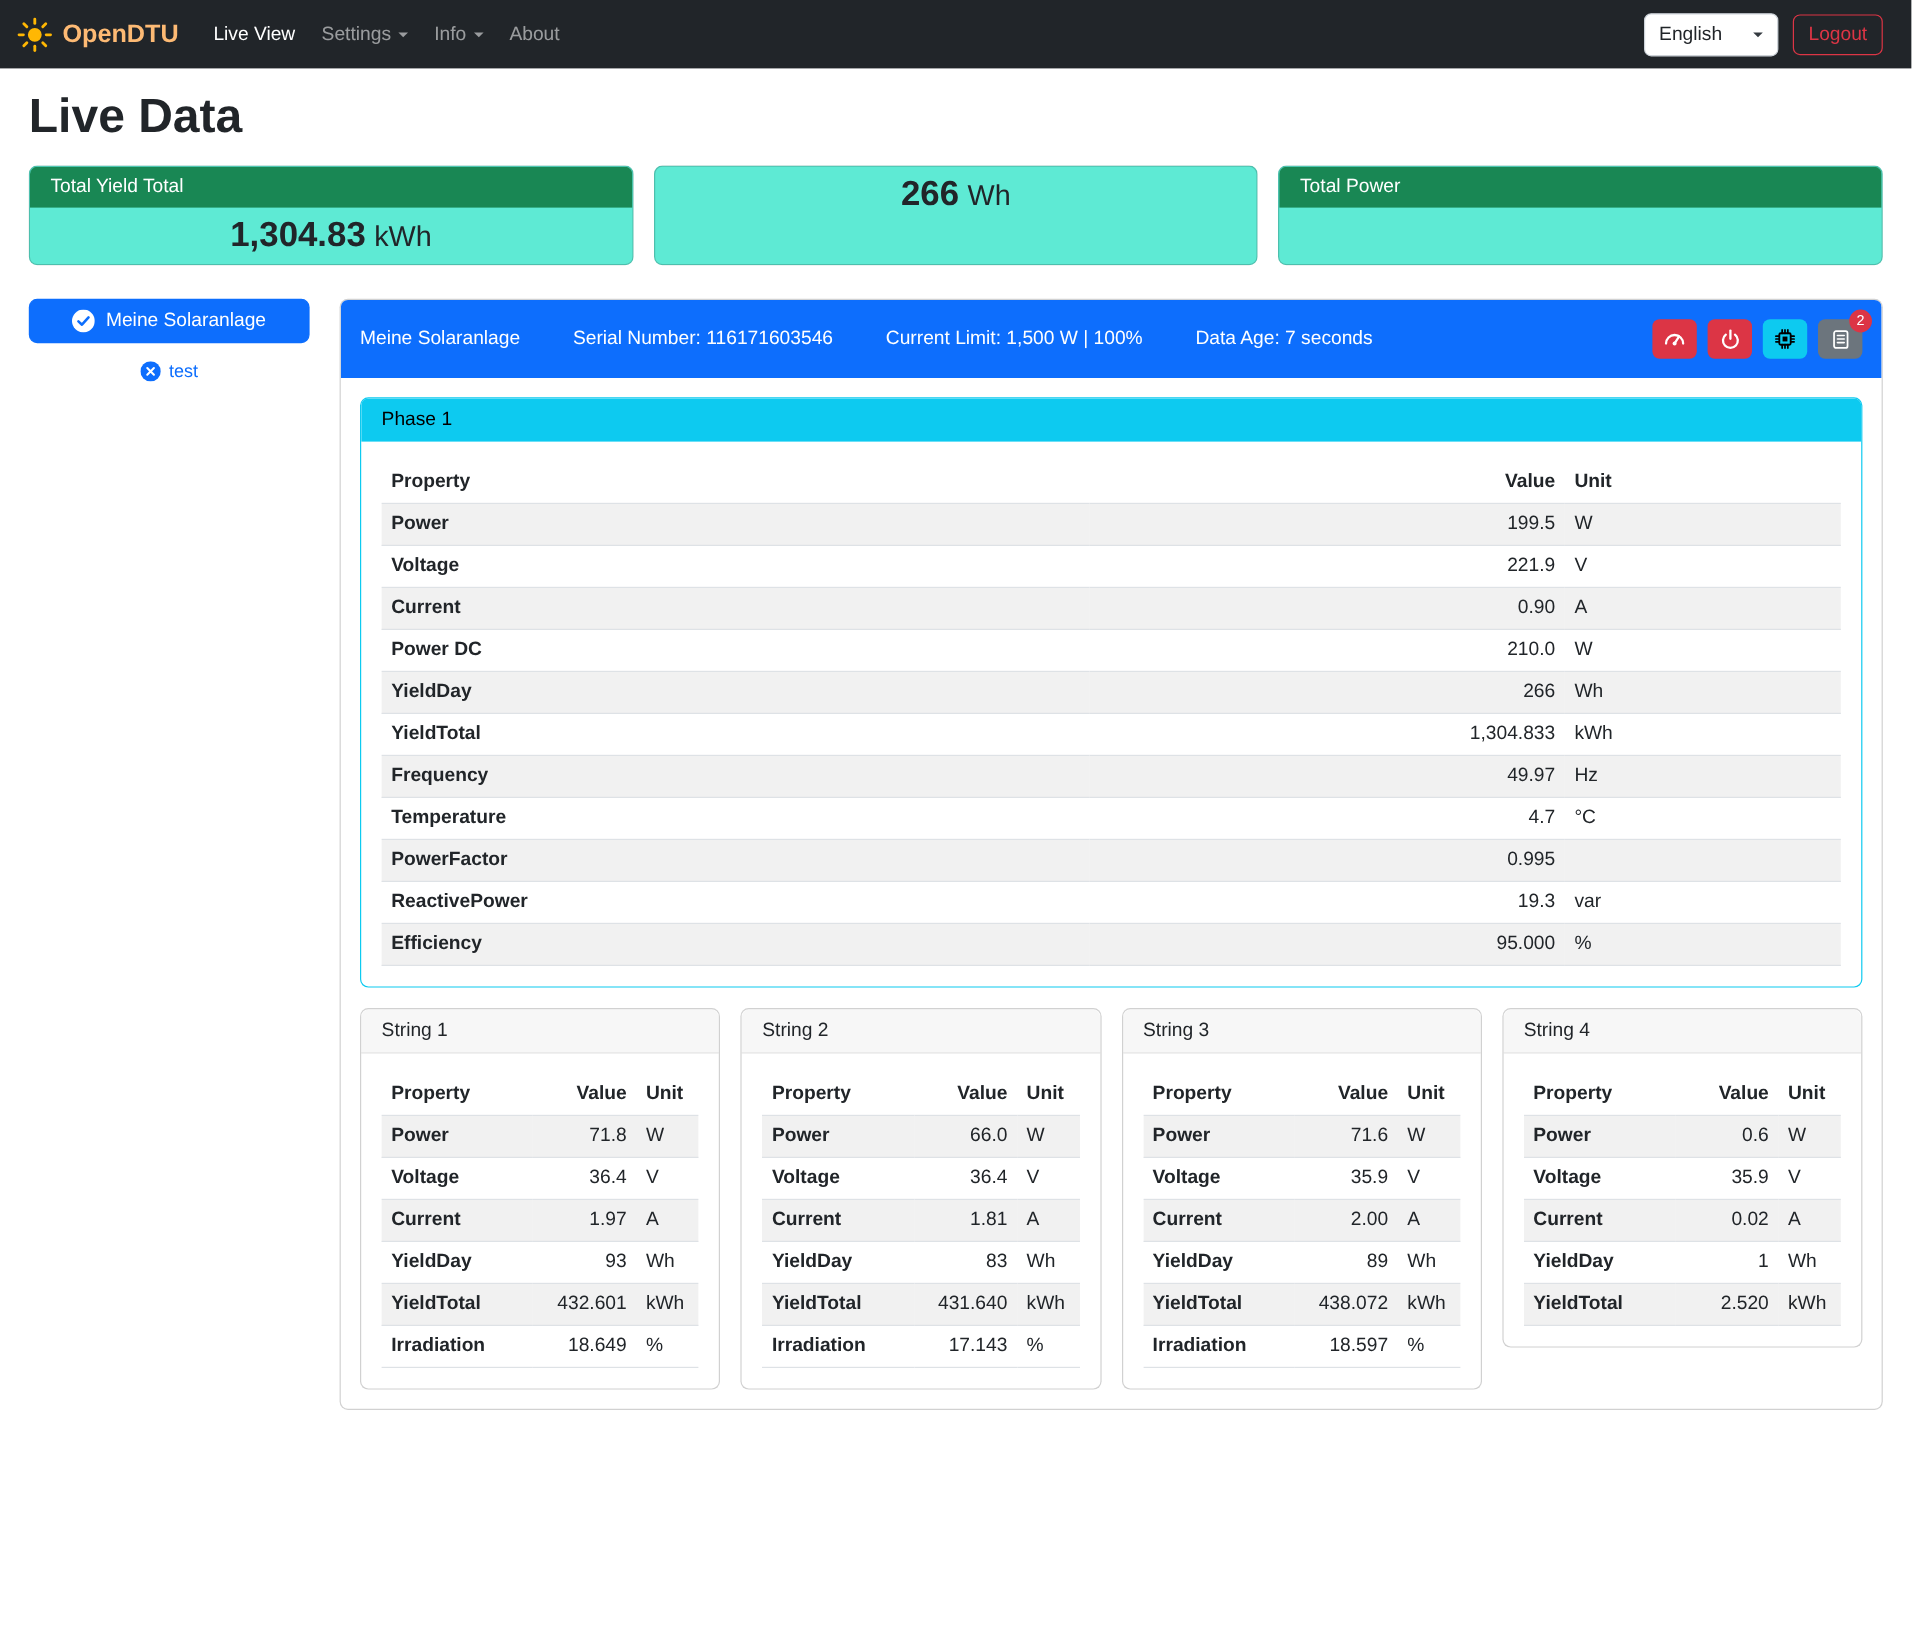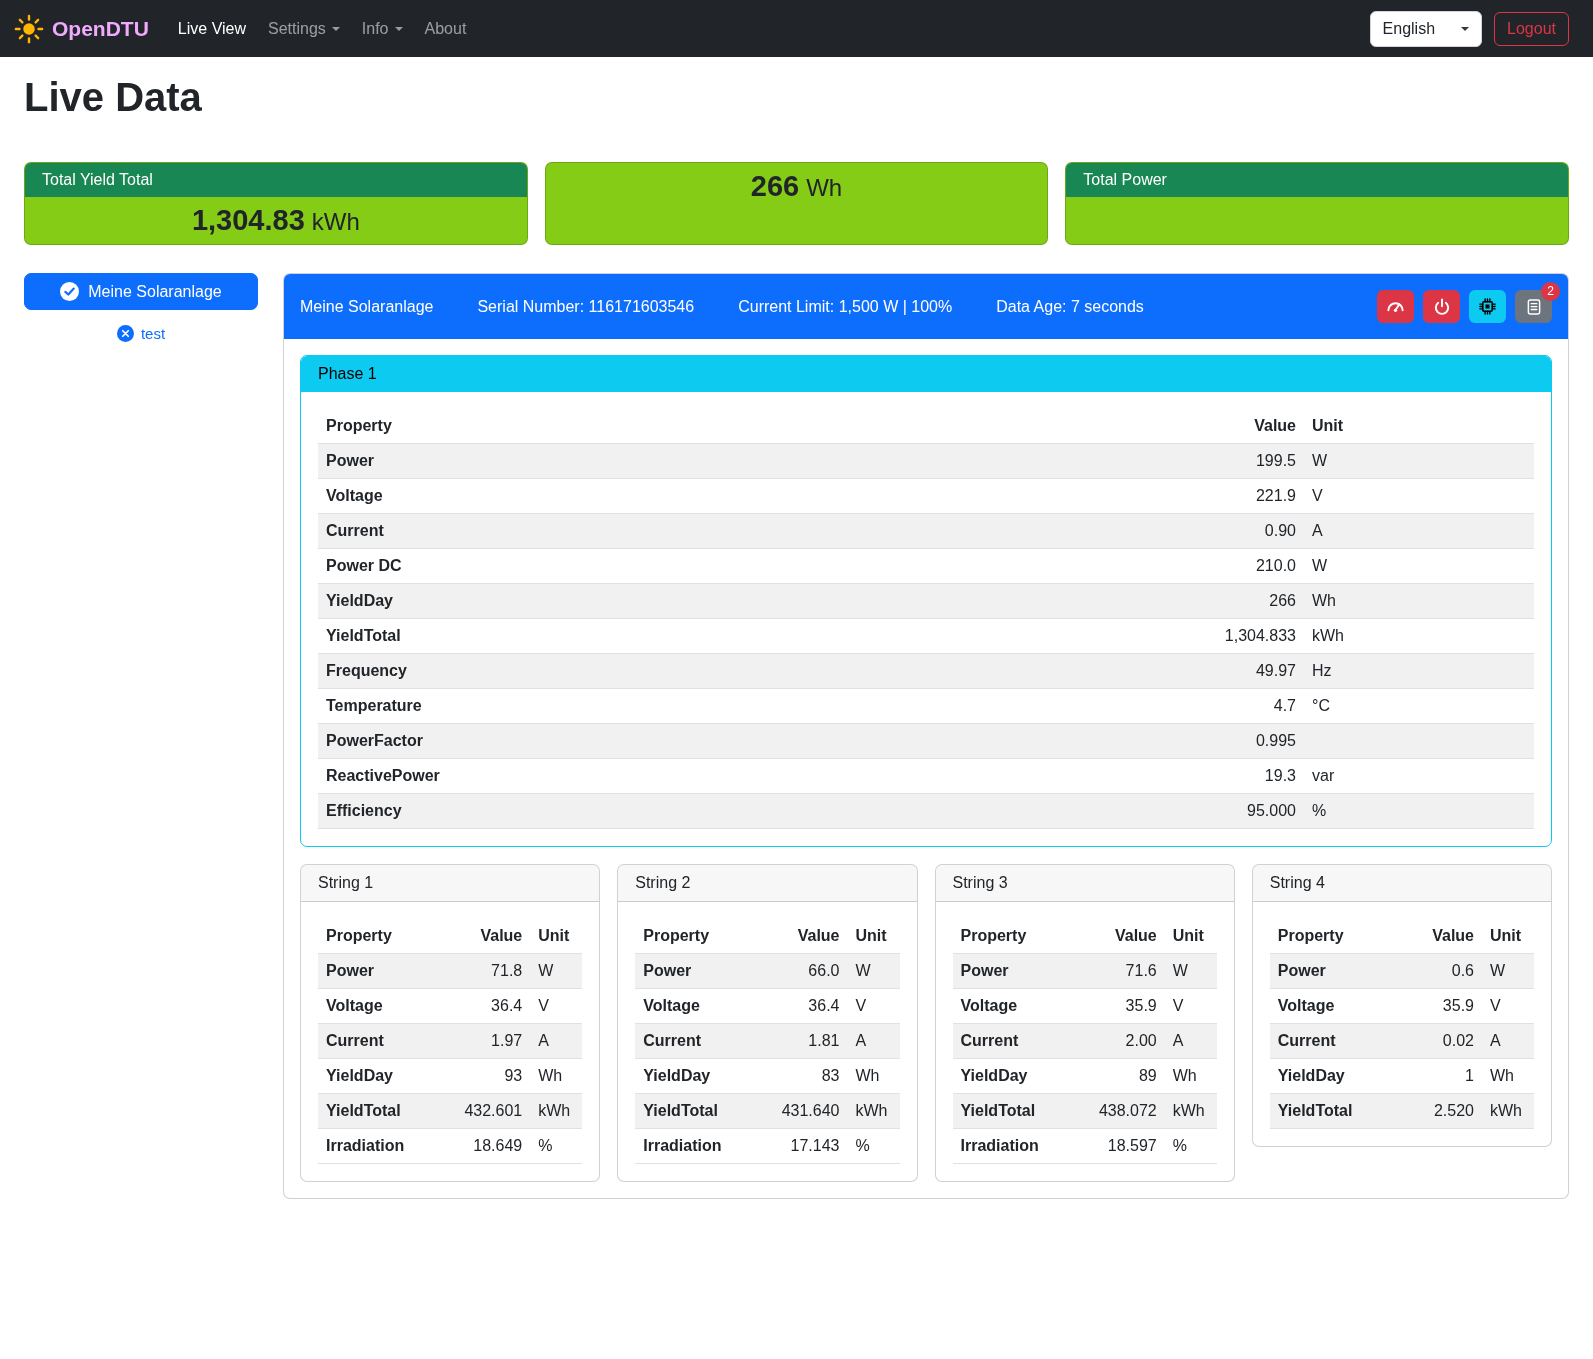--- a/index.html
+++ b/index.html
@@ -4,36 +4,36 @@
 <style>
   * { box-sizing: border-box; margin: 0; padding: 0; }
   html,body { background:#fff; }
   body {
     width: 1593px; min-height: 1359px;
     font-family: "Liberation Sans", sans-serif;
     color: #212529; font-size: 16px;
   }
   
   .navbar { background:#212529; height:57px; display:flex; align-items:center; padding:0 14px; }
-  .brand { display:flex; align-items:center; gap:8px; color:#f0abfc; font-size:21px; font-weight:600; margin-right:18px; cursor:pointer; }
+  .brand { display:flex; align-items:center; gap:8px; color:#fdba74; font-size:21px; font-weight:600; margin-right:18px; cursor:pointer; }
   .nav-links { display:flex; list-style:none; align-items:center;justify-content:center; }
   .nav-link { color:rgba(255,255,255,.55); font-size:16px; padding:8px 11px; cursor:pointer; display:flex; align-items:center; }
   .nav-link.active { color:#fff; }
   .caret { width:0; height:0; border-left:4px solid transparent; border-right:4px solid transparent; border-top:4px solid currentColor; margin-left:6px; display:inline-block; }
   .nav-right { margin-left:auto; display:flex; gap:12px; align-items:center; padding-right:10px; }
   .lang-select { background:#fff; color:#212529; border-radius:6px; padding:8px 12px; font-size:16px; display:flex; align-items:center; gap:20px; border:1px solid #ced4da; cursor:pointer; }
   .lang-select .caret { border-top-color:#343a40; }
   .logout-btn { background:transparent; border:1px solid #dc3545; color:#dc3545; font-size:16px; border-radius:6px; padding:7px 12px; cursor:pointer; font-family:inherit; }
 
   
   .container { padding:0 24px; }
   .page-title { font-size:40px; font-weight:600; margin:18px 0; }
 
   .summary-row { display:flex; gap:17px; margin-bottom:28px; }
-  .summary-card { flex:1; border:1px solid rgba(0,0,0,.18); border-radius:7px; overflow:hidden; background:#84cc16;margin-top:24px; }
+  .summary-card { flex:1; border:1px solid rgba(0,0,0,.18); border-radius:7px; overflow:hidden; background:#5eead4; }
   .summary-card-header { background:#198754; color:#fff; padding:8px 17px; font-size:16px; }
   .summary-card-body { padding:7px 16px; text-align:center; }
   .summary-value { font-size:29px; font-weight:700; }
   .summary-unit { font-size:24px; font-weight:400; margin-left:7px; }
 
   .content-row { display:flex; gap:25px; align-items:flex-start; }
   .sidebar { width:234px; flex:0 0 234px; }
   .inverter-btn { width:100%; background:#0d6efd; color:#fff; border:1px solid #0d6efd; border-radius:7px; padding:8px 12px; font-size:16px; display:flex; align-items:center; justify-content:center; gap:9px; cursor:pointer; font-family:inherit; }
   .inverter-test { margin-top:15px; display:flex; align-items:center; justify-content:center; gap:7px; color:#0d6efd; font-size:15px; cursor:pointer; }
 

